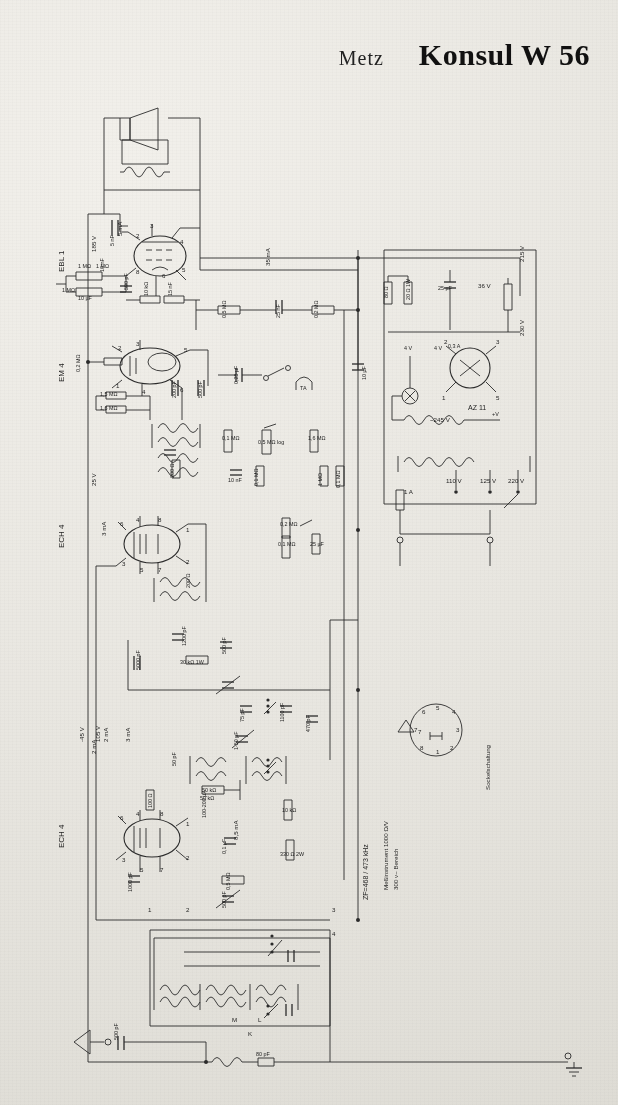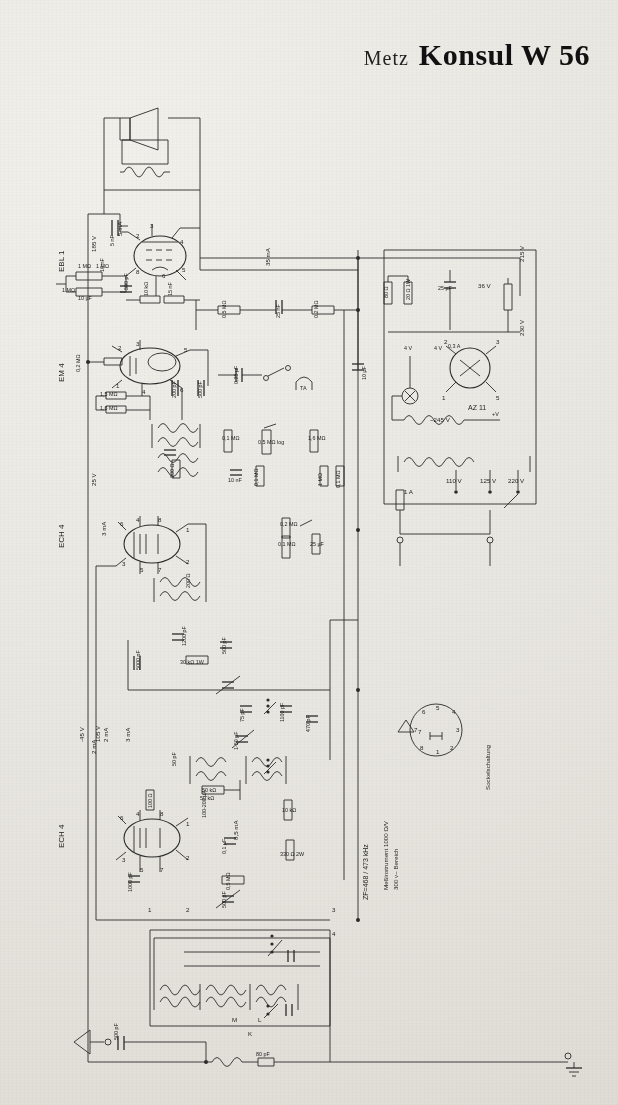--- a/index.html
+++ b/index.html
@@ -19,29 +19,29 @@
   .grain{
     position:absolute;inset:0;
     background-image:
       repeating-linear-gradient(0deg, rgba(0,0,0,0.012) 0 1px, rgba(255,255,255,0) 1px 3px),
       repeating-linear-gradient(90deg, rgba(0,0,0,0.010) 0 1px, rgba(255,255,255,0) 1px 4px);
     pointer-events:none;
   }
   
   .title-block{
     position:absolute;right:28px;top:38px;
-    display:flex;align-items:baseline;gap:10px;
+    display:flex;align-items:baseline;gap:16px;
   }
   .brand{
     font-family:"Liberation Serif", serif;
     font-size:20px;letter-spacing:1px;color:#222;
   }
   .model{
     font-family:"Liberation Serif", serif;
-    font-weight:bold;font-size:30px;letter-spacing:0.5px;color:#111;
+    font-weight:bold;font-size:30px;letter-spacing:0.5px;color:#111;margin-left:19px;
   }
   
   svg.schem{position:absolute;left:0;top:0;width:618px;height:1105px;}
   svg.schem line, svg.schem path, svg.schem circle, svg.schem rect, svg.schem ellipse, svg.schem polyline, svg.schem polygon{
     vector-effect:non-scaling-stroke;
   }
   .w{stroke:#2b2b2b;stroke-width:0.9;fill:none;}
   .wb{stroke:#2b2b2b;stroke-width:1.3;fill:none;}
   .fillblk{fill:#2b2b2b;}
   .tubeo{stroke:#2b2b2b;stroke-width:1.1;fill:none;}

